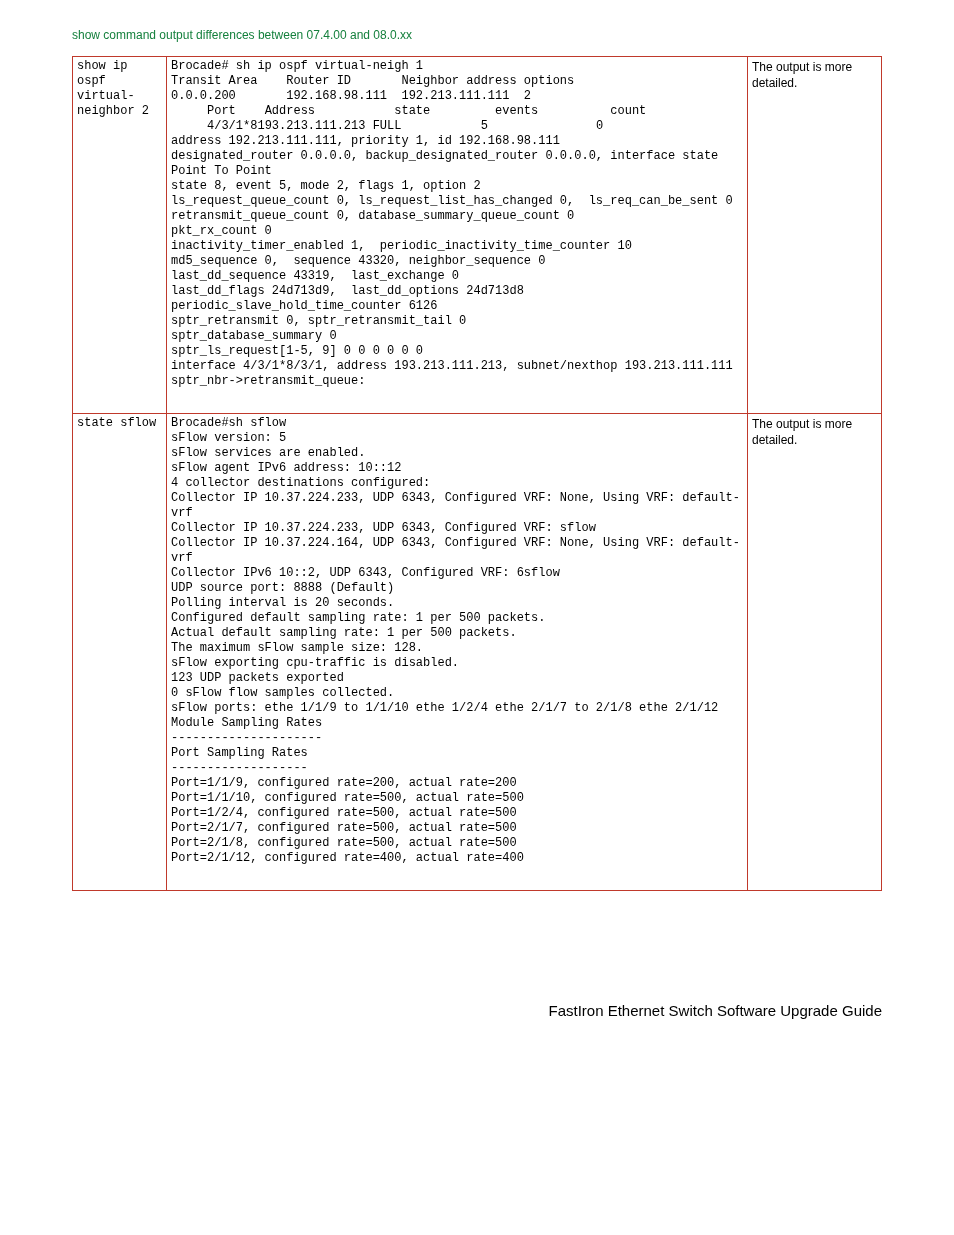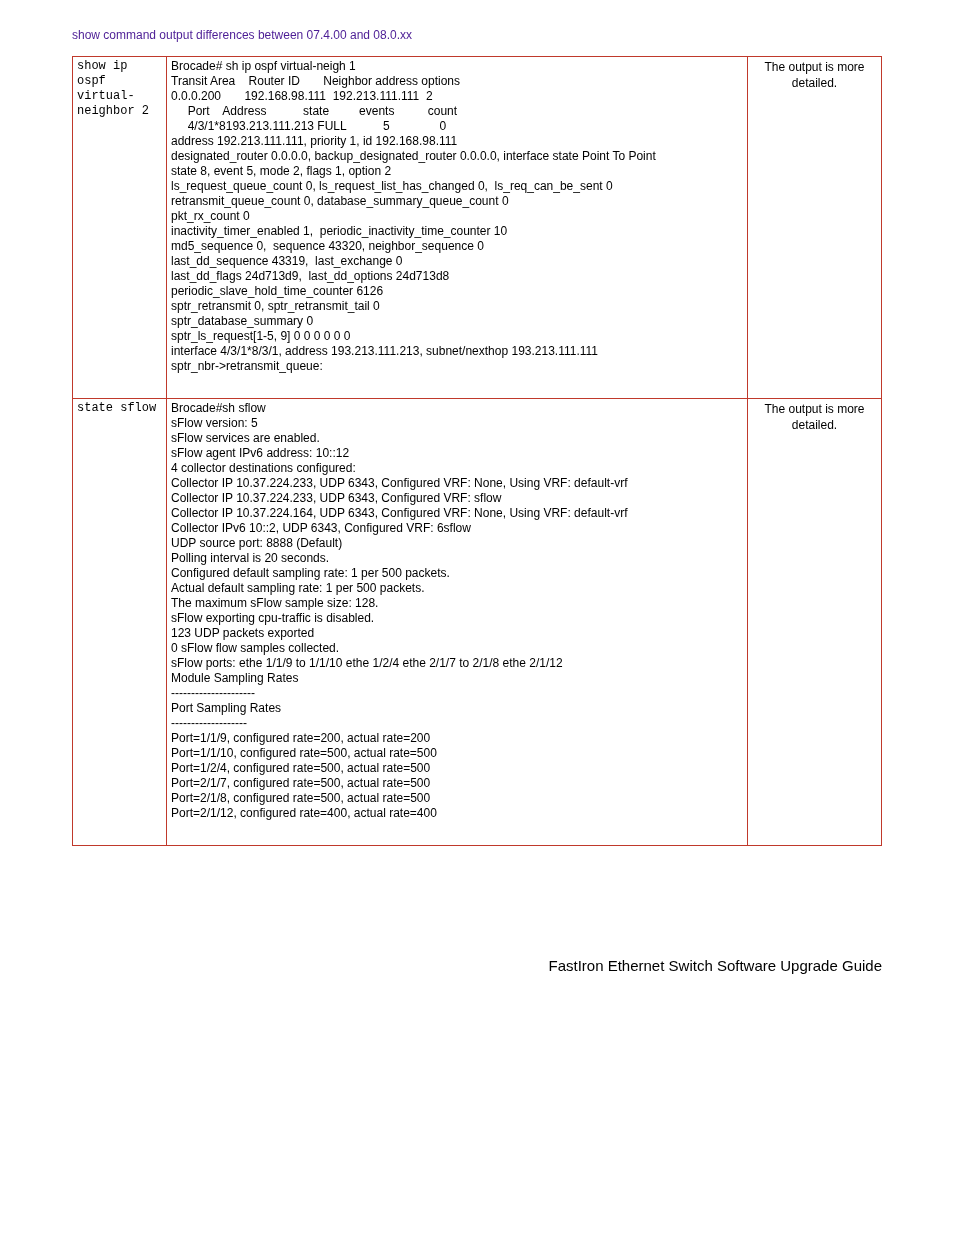--- a/index.html
+++ b/index.html
@@ -7,21 +7,21 @@
     padding: 28px 72px 40px 72px;
     font-family: Arial, Helvetica, sans-serif;
     background: #fff;
     color: #000;
     width: 954px;
     box-sizing: border-box;
   }
   .section-heading {
     font-size: 12px;
     margin-bottom: 14px;
-    color: #4c1d95;
+    color: #15803d;
   }
   table.cmd-table {
     border-collapse: collapse;
     width: 100%;
     table-layout: fixed;
     margin-bottom: 110px;
     border-radius: 18px;
   }
   table.cmd-table td {
     border: 1px solid #c0392b;
@@ -29,30 +29,29 @@
     padding: 2px 4px 24px 4px;
     font-size: 12px;
   }
   .col-cmd {
     width: 85px;
     font-family: "Courier New", Courier, monospace;
     white-space: pre-wrap;
     line-height: 1.25;
   }
   .col-output {
-    font-family: Liberation Sans, sans-serif;
+    font-family: Liberation Mono, monospace;
     white-space: pre-wrap;
     line-height: 1.25;
     font-size: 12px;
   }
   .col-note {
     width: 125px;
     font-family: Arial, Helvetica, sans-serif;
     line-height: 1.35;
-    text-align: center;
   }
   .footer {
     text-align: right;
     font-size: 15px;
     line-height: 1.35;
     margin-top: 20px;
   }
   .footer .title {}
   .footer .partno {}
 </style>

